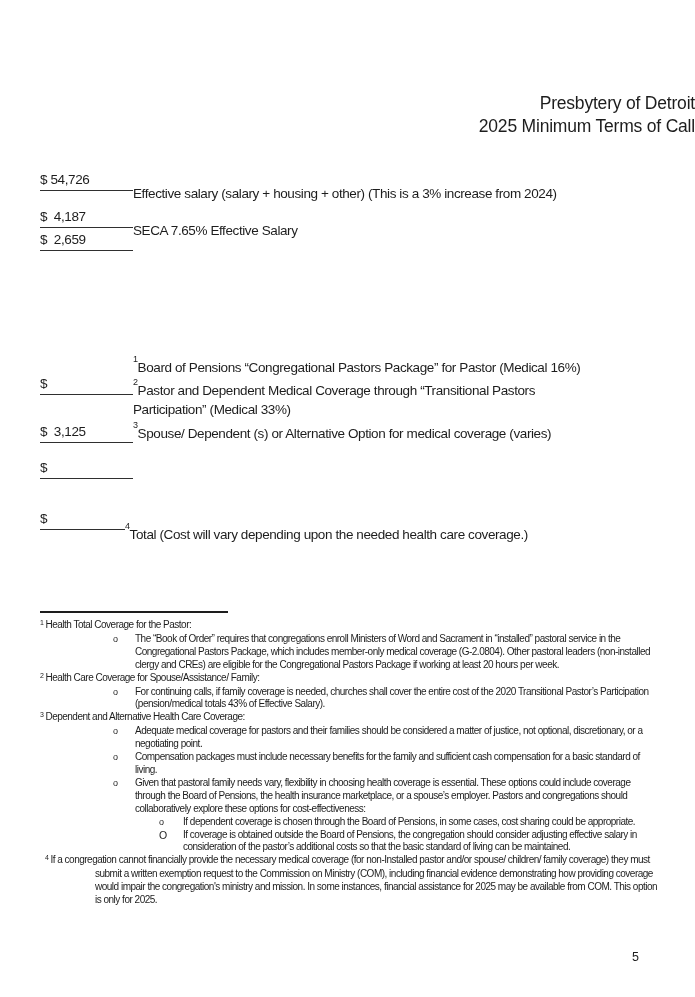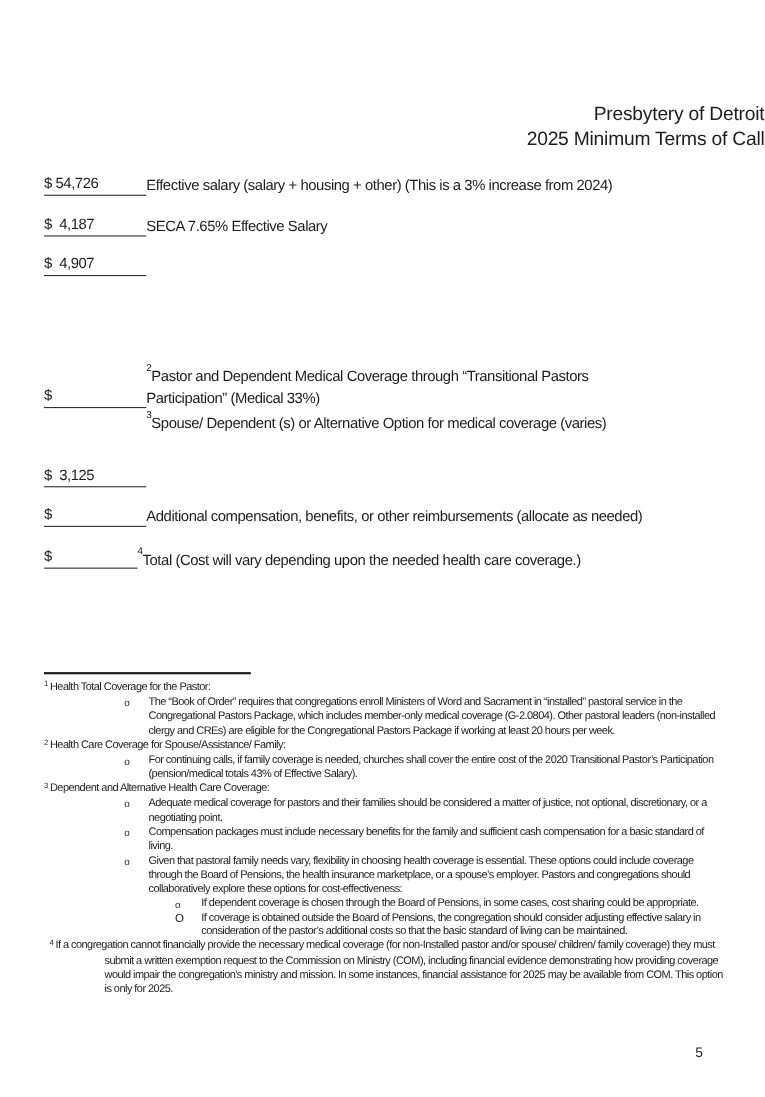--- a/index.html
+++ b/index.html
@@ -12,21 +12,21 @@
     font-size:17.5px; line-height:23px; letter-spacing:-0.2px;
   }
   .row { position:absolute; left:40px; display:flex; align-items:center; }
   .amt {
     width:93px; flex:none; height:18px;
     border-bottom:1.6px solid #2f2f2f;
     font-size:13.5px; letter-spacing:-0.4px; white-space:pre;
   }
   .amt.short { width:85px; }
   .desc {
-    font-size:13.5px; letter-spacing:-0.4px; line-height:19.6px; width:525px;
+    font-size:13.5px; letter-spacing:-0.4px; line-height:19.6px; width:525px;margin-top:25px;
   }
   .desc.single { white-space:nowrap; width:auto; }
   .desc.multiline { white-space:pre-line; }
   .opt span.optline { white-space:pre-line; }
   sup.bsup { font-size:9px; position:relative; top:-4px; }
   .note { position:absolute; left:40px; top:556px; font-size:13.5px; letter-spacing:-0.4px; white-space:nowrap; }
   .fnsep { position:absolute; left:40px; top:611px; width:188px; height:2px; background:#1d1d1d; }
   .footnotes {
     position:absolute; left:40px; top:619px; width:618px;
     font-size:10px; letter-spacing:-0.5px; line-height:12.9px;
@@ -57,39 +57,39 @@
     <div class="amt">$ 54,726</div>
     <div class="desc single">Effective salary (salary + housing + other) (This is a 3% increase from 2024)</div>
   </div>
 
   <div class="row" style="top:196px">
     <div class="amt">$  4,187</div>
     <div class="desc single">SECA 7.65% Effective Salary</div>
   </div>
 
   <div class="row" style="top:232px">
-    <div class="amt">$  4,907</div>
+    <div class="amt">$  2,659</div>
   </div>
 
   <div class="row" style="top:329px">
     <div class="amt">$</div>
     <div class="desc">
+      <div class="opt"><sup class="bsup">1</sup><span class="optline">Board of Pensions “Congregational Pastors Package” for Pastor (Medical 16%)</span></div>
       <div class="opt"><sup class="bsup">2</sup><span class="optline">Pastor and Dependent Medical Coverage through “Transitional Pastors
 Participation” (Medical 33%)</span></div>
       <div class="opt"><sup class="bsup">3</sup><span class="optline">Spouse/ Dependent (s) or Alternative Option for medical coverage (varies)</span></div>
     </div>
   </div>
 
   <div class="row" style="top:424px">
     <div class="amt">$  3,125</div>
   </div>
 
   <div class="row" style="top:460px">
     <div class="amt">$</div>
-    <div class="desc single">Additional compensation, benefits, or other reimbursements (allocate as needed)</div>
   </div>
 
   <div class="row" style="top:496px">
     <div class="amt short">$</div>
     <div class="desc single"><sup class="bsup">4</sup><span>Total (Cost will vary depending upon the needed health care coverage.)</span></div>
   </div>
 
 
   <div class="fnsep"></div>
 

